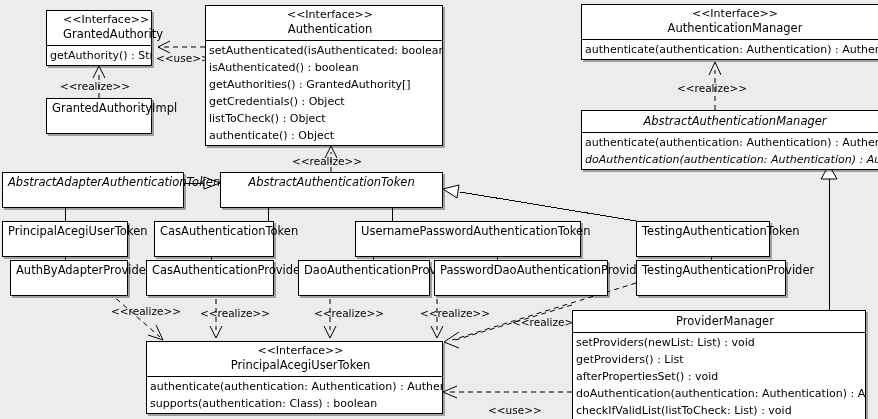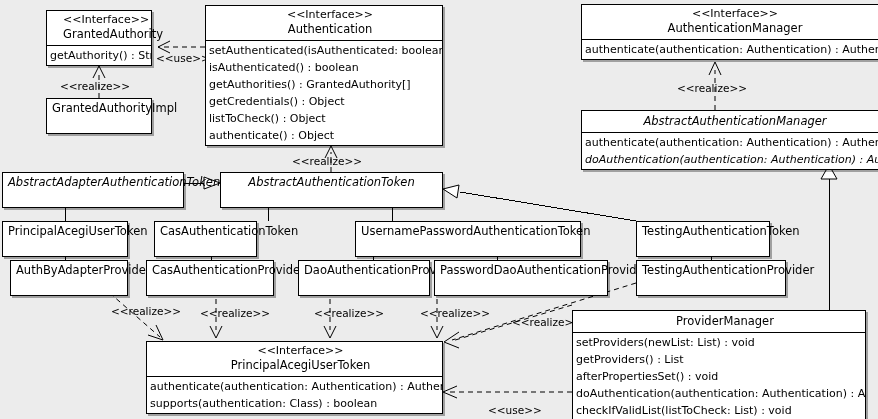--- a/index.html
+++ b/index.html
@@ -250,21 +250,21 @@
       <span class="cname">PrincipalAcegiUserToken</span>
     </div>
   </div>
 
   <div class="uml-box simple-box" style="left:220px; top:172px; width:223px;">
     <div class="uml-head">
       <span class="cname italic">AbstractAuthenticationToken</span>
     </div>
   </div>
 
-  <div class="uml-box simple-box" style="left:154px; top:221px; width:103px;">
+  <div class="uml-box simple-box" style="left:154px; top:221px; width:120px;">
     <div class="uml-head">
       <span class="cname">CasAuthenticationToken</span>
     </div>
   </div>
 
   <div class="uml-box simple-box" style="left:355px; top:221px; width:226px;">
     <div class="uml-head">
       <span class="cname">UsernamePasswordAuthenticationToken</span>
     </div>
   </div>

